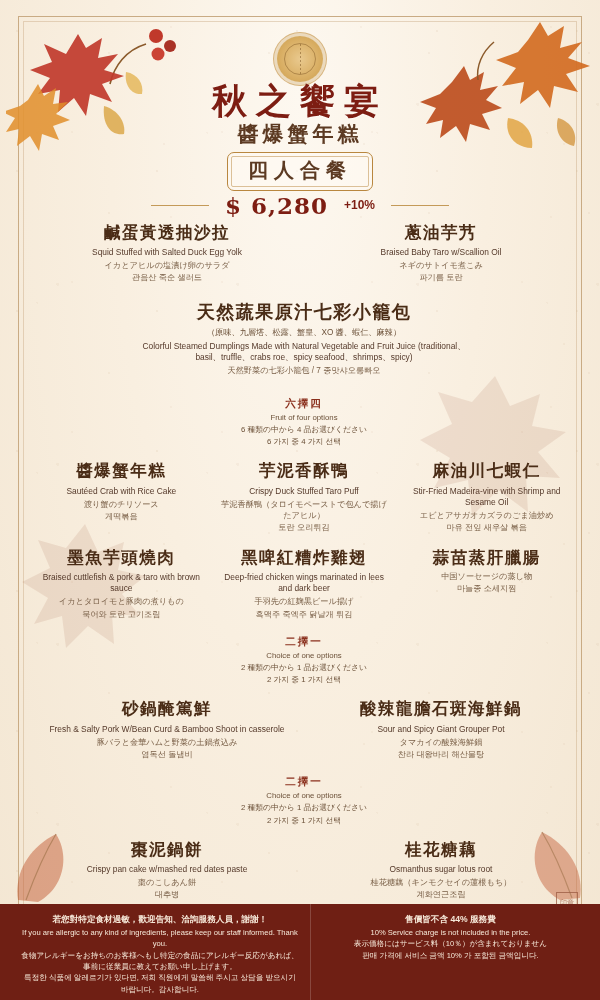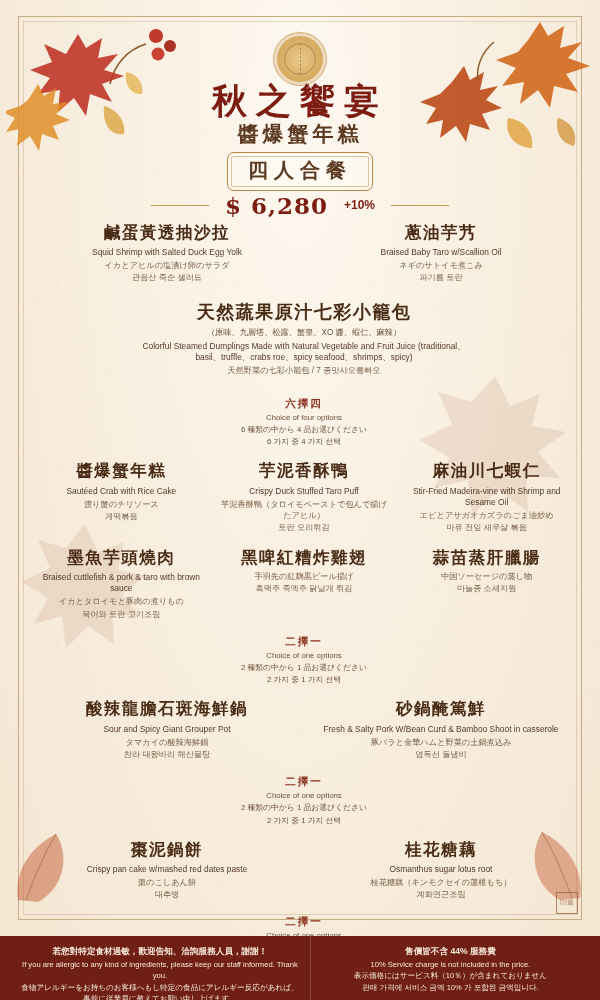--- a/index.html
+++ b/index.html
@@ -135,21 +135,21 @@
     text-align:center;margin:6px 0 4px;
   }
   .choice .c1{
     font-family:"DejaVu Serif", serif;
     font-size:10.5px;font-weight:bold;color:#8a2f1c;letter-spacing:2px;
   }
   .choice .c2{font-size:7.8px;color:#6b5038;line-height:1.45;margin-top:1px;}
 
   
   .footer{
-    position:absolute;left:0;right:0;bottom:0;height:64px;
+    position:absolute;left:0;right:0;bottom:0;height:96px;
     background:#6f1f14;
     color:#f6e8d8;
     margin-top:7px;
   }
   .footer .inner{
     position:absolute;inset:0;
     display:flex;
   }
   .fleft{flex:1.08;padding:9px 10px 8px 20px;text-align:center;}
   .fright{flex:1;padding:9px 20px 8px 10px;text-align:center;border-left:1px solid rgba(255,255,255,.18);}
@@ -217,21 +217,21 @@
     <span class="price">$ 6,280</span>
     <span class="plus">+10%</span>
     <span class="rule"></span>
   </div>
 
   <div class="body">
 
     <div class="row">
       <div class="col">
         <div class="cn">鹹蛋黃透抽沙拉</div>
-        <div class="en">Squid Shrimp with Salted Duck Egg Yolk</div>
+        <div class="en">Squid Stuffed with Salted Duck Egg Yolk</div>
         <div class="jp">イカとアヒルの塩漬け卵のサラダ</div>
         <div class="kr">관음산 죽순 샐러드</div>
       </div>
       <div class="col">
         <div class="cn">蔥油芋艿</div>
         <div class="en">Braised Baby Taro w/Scallion Oil</div>
         <div class="jp">ネギのサトイモ煮こみ</div>
         <div class="kr">파기름 토란</div>
       </div>
     </div>
@@ -242,21 +242,21 @@
       <div class="cn big">天然蔬果原汁七彩小籠包</div>
       <div class="paren">（原味、九層塔、松露、蟹皇、XO 醬、蝦仁、麻辣）</div>
       <div class="en" style="max-width:330px;margin:3px auto 0;">Colorful Steamed Dumplings Made with Natural Vegetable and Fruit Juice (traditional、basil、truffle、crabs roe、spicy seafood、shrimps、spicy)</div>
       <div class="jp">天然野菜の七彩小籠包 / 7 종맛샤오롱빠오</div>
     </div>
 
     <div class="sp"></div>
 
     <div class="choice">
       <div class="c1">六擇四</div>
-      <div class="c2">Choice of four options</div>
+      <div class="c2">Fruit of four options</div>
       <div class="c2">6 種類の中から 4 品お選びください</div>
       <div class="c2">6 가지 중 4 가지 선택</div>
     </div>
 
     <div class="sp-s"></div>
 
     <div class="row">
       <div class="col">
         <div class="cn">醬爆蟹年糕</div>
         <div class="en">Sautéed Crab with Rice Cake</div>
@@ -281,20 +281,21 @@
 
     <div class="row">
       <div class="col">
         <div class="cn">墨魚芋頭燒肉</div>
         <div class="en">Braised cuttlefish &amp; pork &amp; taro with brown sauce</div>
         <div class="jp">イカとタロイモと豚肉の煮りもの</div>
         <div class="kr">묵어와 토란 고기조림</div>
       </div>
       <div class="col">
         <div class="cn">黑啤紅糟炸雞翅</div>
+        <div class="en">Deep-fried chicken wings marinated in lees and dark beer</div>
         <div class="jp">手羽先の紅麹黒ビール揚げ</div>
         <div class="kr">흑맥주 죽엑주 닭날개 튀김</div>
       </div>
       <div class="col">
         <div class="cn">蒜苗蒸肝臘腸</div>
         <div class="jp">中国ソーセージの蒸し物</div>
         <div class="kr">마늘종 소세지찜</div>
       </div>
     </div>
 
@@ -304,30 +305,30 @@
       <div class="c1">二擇一</div>
       <div class="c2">Choice of one options</div>
       <div class="c2">2 種類の中から 1 品お選びください</div>
       <div class="c2">2 가지 중 1 가지 선택</div>
     </div>
 
     <div class="sp-s"></div>
 
     <div class="row">
       <div class="col">
+        <div class="cn">砂鍋醃篤鮮</div>
+        <div class="en">Fresh &amp; Salty Pork W/Bean Curd &amp; Bamboo Shoot in casserole</div>
+        <div class="jp">豚バラと金華ハムと野菜の土鍋煮込み</div>
+        <div class="kr">염독선 돌냄비</div>
+      </div>
+      <div class="col">
         <div class="cn">酸辣龍膽石斑海鮮鍋</div>
         <div class="en">Sour and Spicy Giant Grouper Pot</div>
         <div class="jp">タマカイの酸辣海鮮鍋</div>
         <div class="kr">찬라 대왕바리 해산물탕</div>
-      </div>
-      <div class="col">
-        <div class="cn">砂鍋醃篤鮮</div>
-        <div class="en">Fresh &amp; Salty Pork W/Bean Curd &amp; Bamboo Shoot in casserole</div>
-        <div class="jp">豚バラと金華ハムと野菜の土鍋煮込み</div>
-        <div class="kr">염독선 돌냄비</div>
       </div>
     </div>
 
     <div class="sp-s"></div>
 
     <div class="choice">
       <div class="c1">二擇一</div>
       <div class="c2">Choice of one options</div>
       <div class="c2">2 種類の中から 1 品お選びください</div>
       <div class="c2">2 가지 중 1 가지 선택</div>

